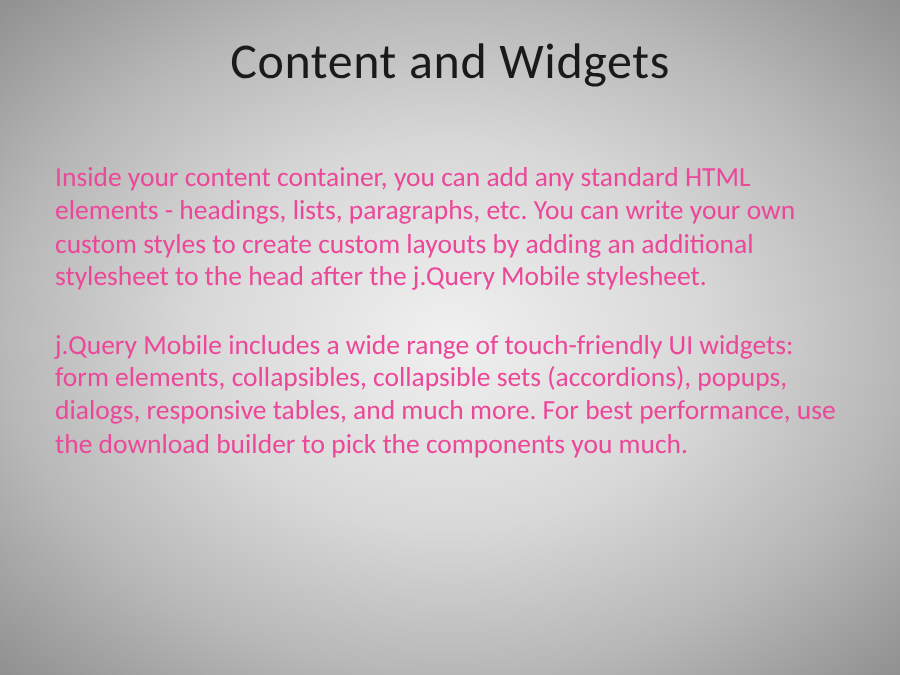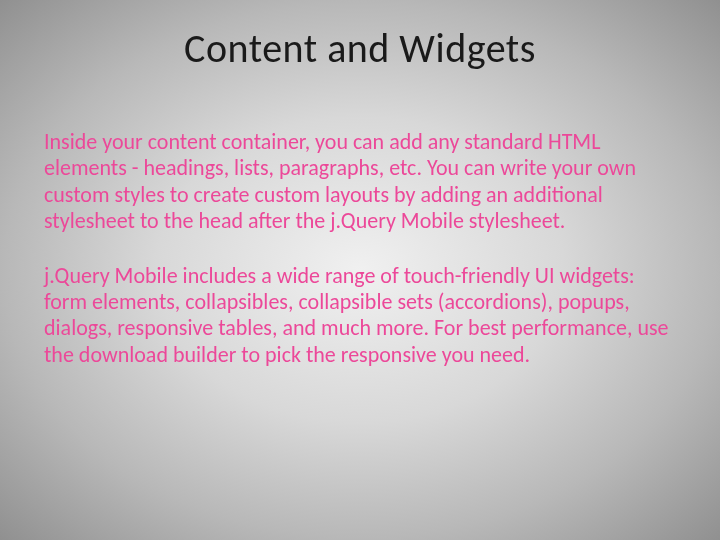--- a/index.html
+++ b/index.html
@@ -35,14 +35,14 @@
       margin-bottom: 28px;
       font-weight: 400;
     }
   </style>
 </head>
 <body>
 
 <div class="slide">
   <h1 class="title">Content and Widgets</h1>
   <p class="body-text">Inside your content container, you can add any standard HTML elements - headings, lists, paragraphs, etc. You can write your own custom styles to create custom layouts by adding an additional stylesheet to the head after the j.Query Mobile stylesheet.</p>
-  <p class="body-text">j.Query Mobile includes a wide range of touch-friendly UI widgets: form elements, collapsibles, collapsible sets (accordions), popups, dialogs, responsive tables, and much more. For best performance, use the download builder to pick the responsive you need.</p>
+  <p class="body-text">j.Query Mobile includes a wide range of touch-friendly UI widgets: form elements, collapsibles, collapsible sets (accordions), popups, dialogs, responsive tables, and much more. For best performance, use the download builder to pick the components you much.</p>
 </div>
 
 </body></html>

